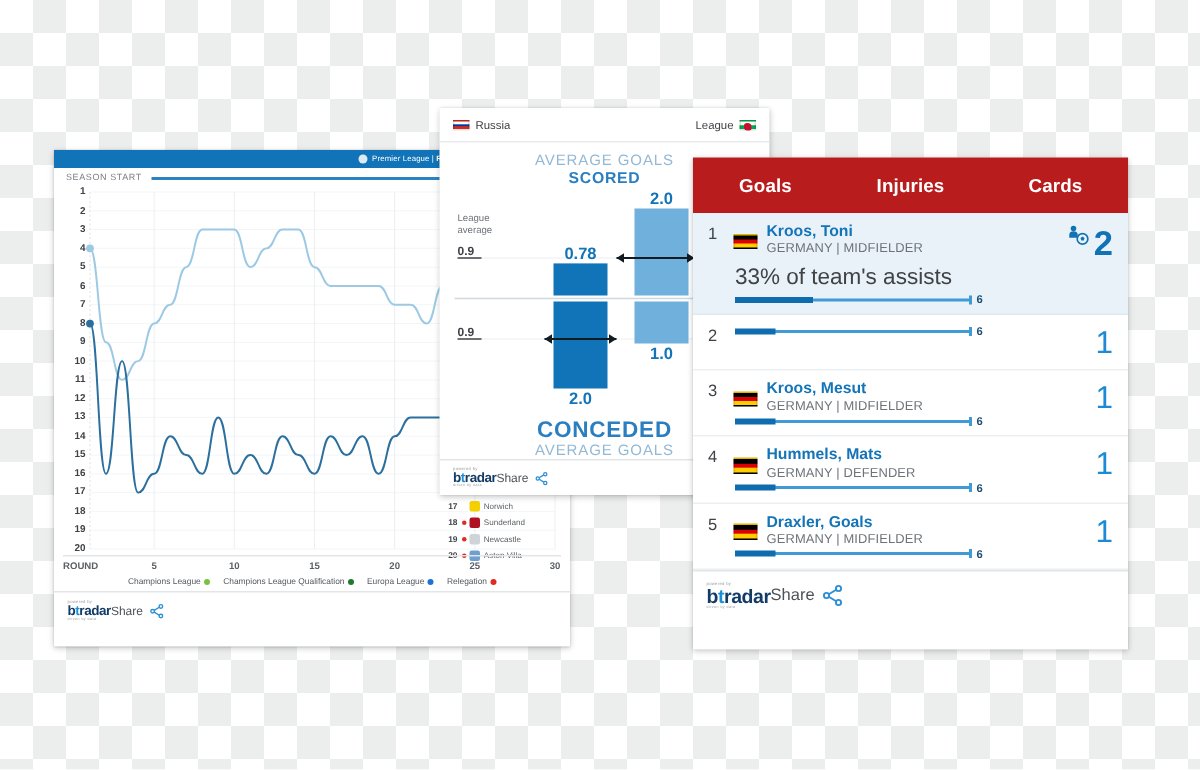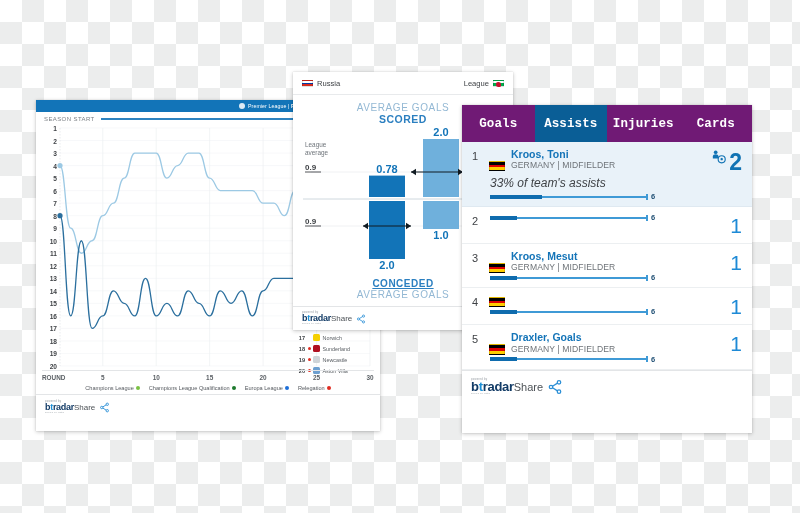--- a/index.html
+++ b/index.html
@@ -126,48 +126,48 @@
   .ag-title {
     text-align: center; padding-top: 7px;
     font-size: 10px; color: #93b8d4; letter-spacing: .6px;
   }
   .ag-title b { display: block; color: #2b7fc0; font-size: 10.5px; letter-spacing:.5px;}
   .ag-chart { position: relative; height: 150px; margin-top: 2px; }
   .ag-chart svg { width: 100%; height: 100%; display:block; }
   .ag-foot-title {
     text-align: center; font-size: 10px; color: #93b8d4; letter-spacing:.6px; margin-top: 1px;
   }
-  .ag-foot-title b { display:block; color:#2b7fc0; font-size: 10px; letter-spacing:.5px;text-decoration:underline;}
+  .ag-foot-title b { display:block; color:#2b7fc0; font-size: 15px; letter-spacing:.5px;}
   #panel-avggoals .panel-foot { position:absolute; left:0; right:0; bottom:0; height:24px; }
 
   
   #panel-players {
     left: 462px; top: 105px; width: 290px; height: 328px;
   }
-  .tabs { display: flex; background: #701a75; height: 37px; font-family: Liberation Mono, monospace; }
+  .tabs { display: flex; background: #b91c1c; height: 37px; }
   .tab {
     flex: 1; display: flex; align-items: center; justify-content: center;
     color: #ffffff; font-size: 12.5px; font-weight: bold;
     letter-spacing: .1px;
   }
   .tab.active { background: #0a5e96; }
   .plist { }
   .prow {
     display: flex; padding: 6px 10px 5px 10px;
     border-bottom: 1px solid #eceff1;
     position: relative;
   }
   .prow.hl { background: #e9f2f9; border-bottom: 1px solid #dfe9f1; }
   .prank { width: 17px; font-size: 11px; color: #3f4246; padding-top: 2px; }
   .pbody { flex: 1; min-width: 0; }
-  .pnameline { display: flex; align-items: flex-end; gap: 6px; }
+  .pnameline { display: flex; align-items: center; gap: 6px; }
   .pnameline .flag { margin-top: 2.5px; width: 16px; height: 10.5px; }
   .pname { font-size: 10.5px; font-weight: bold; color: #1474b8; line-height: 1.15; }
   .pmeta { font-size: 8.6px; color: #6e7378; line-height: 1.3; letter-spacing:.1px;}
-  .pshare { font-size: 12px; color: #3f4246; margin: 5px 0 2px 1px; font-style: italic; }
+  .pshare { font-size: 15px; color: #3f4246; margin: 5px 0 2px 1px; }
   .pbarrow { display: flex; align-items: center; gap: 3px; margin-left: 1px; }
   .pbar {
     position: relative; height: 4px; width: 158px;
     background: transparent;
   }
   .pbar .track {
     position: absolute; left: 0; top: 1px; height: 2px; width: 100%;
     background: #3f9ad6;
   }
   .pbar .fill {
@@ -412,21 +412,20 @@
           </g>
         </svg>
       </div>
     </div>
   </div>
 
   <div class="panel" id="panel-players">
 
     <div class="tabs" id="player-tabs">
         <div class="tab">Goals</div>
-        <div class="tab active">Assists</div>
         <div class="tab">Injuries</div>
         <div class="tab">Cards</div>
       </div>
 
     <div class="plist" id="player-list">
         <div class="prow hl">
           <div class="prank">1</div>
           <div class="pbody">
             <div class="pnameline">
               <span class="flag flag-de"></span>
@@ -496,20 +495,24 @@
           </div>
           <div class="pcount">
             <span>1</span>
           </div>
         </div>
         <div class="prow">
           <div class="prank">4</div>
           <div class="pbody">
             <div class="pnameline">
               <span class="flag flag-de"></span>
+              <div>
+                <div class="pname">Hummels, Mats</div>
+                <div class="pmeta">GERMANY | DEFENDER</div>
+              </div>
             </div>
             <div class="pbarrow">
               <div class="pbar">
                 <div class="track"></div>
                 <div class="fill" style="width: 17%;"></div>
                 <div class="endcap"></div>
               </div>
               <span class="pbarmax">6</span>
             </div>
           </div>

